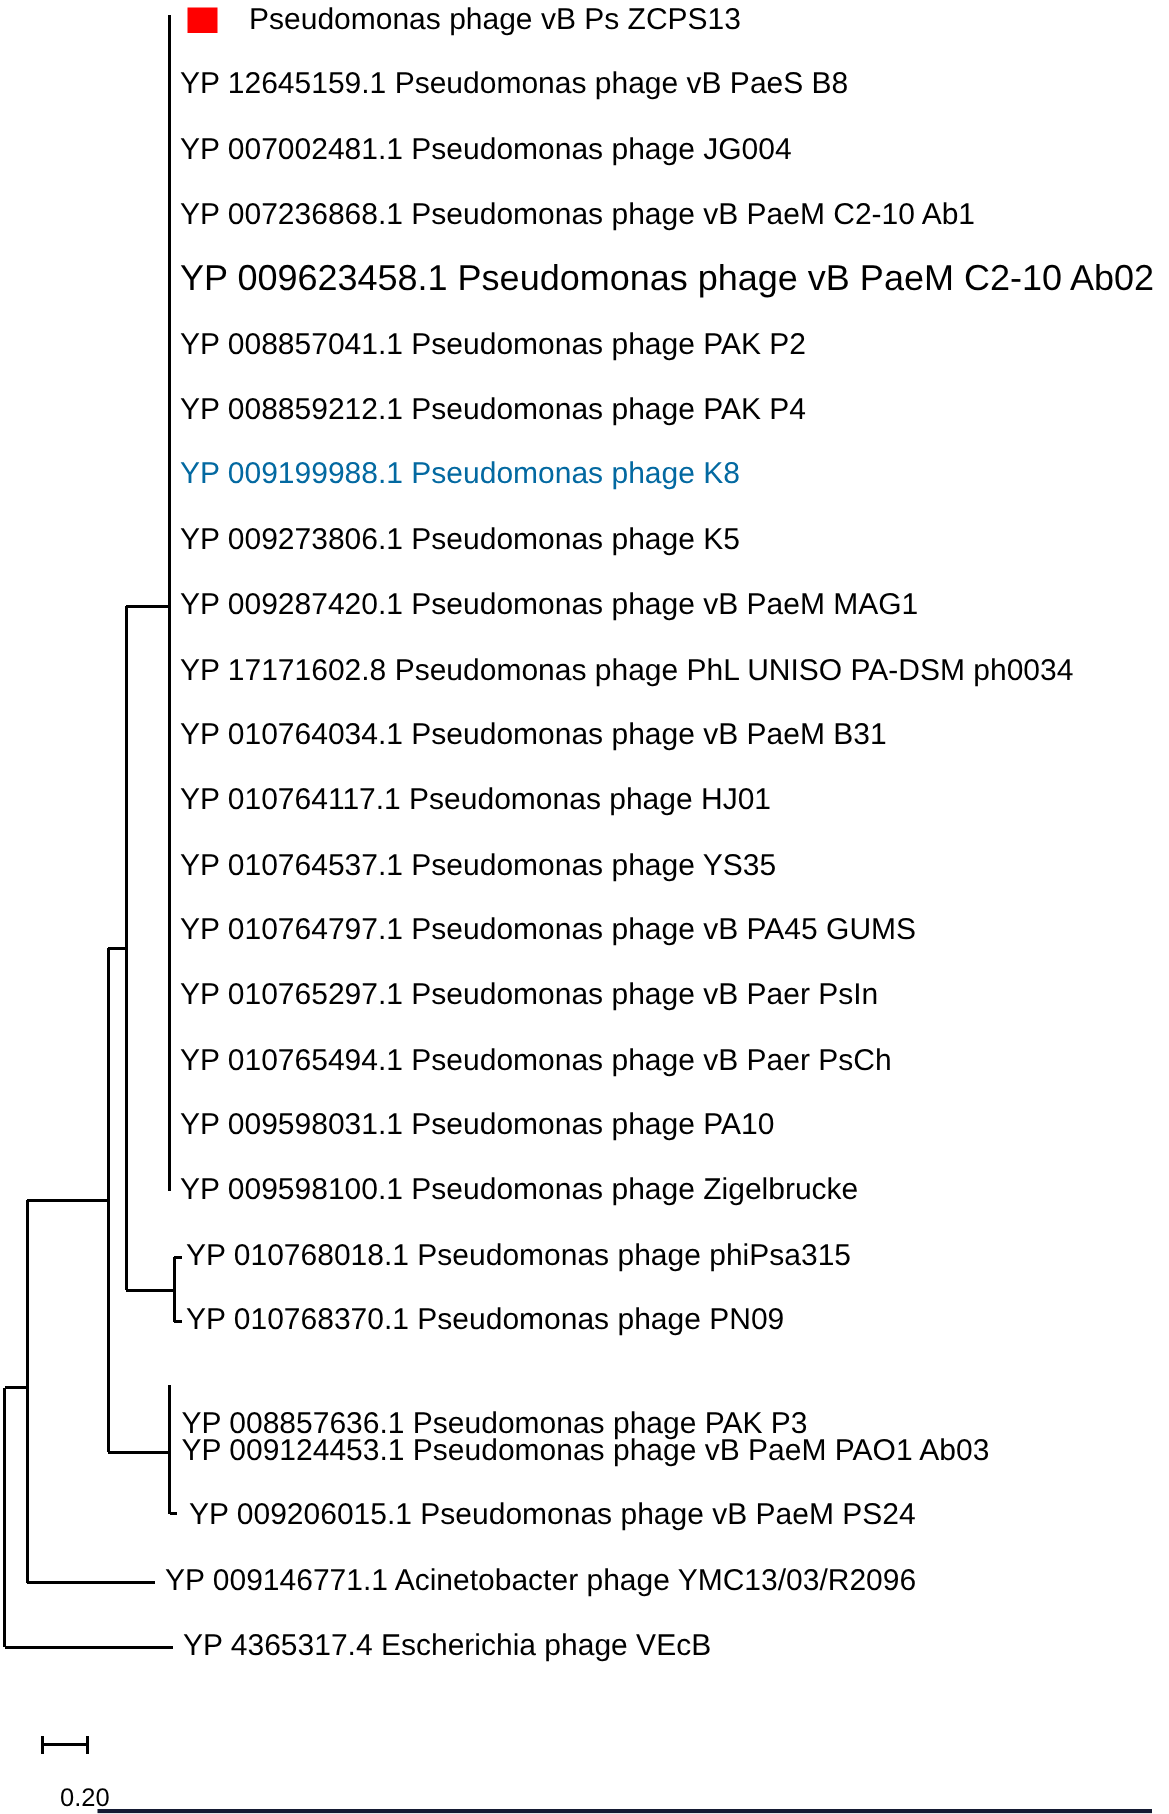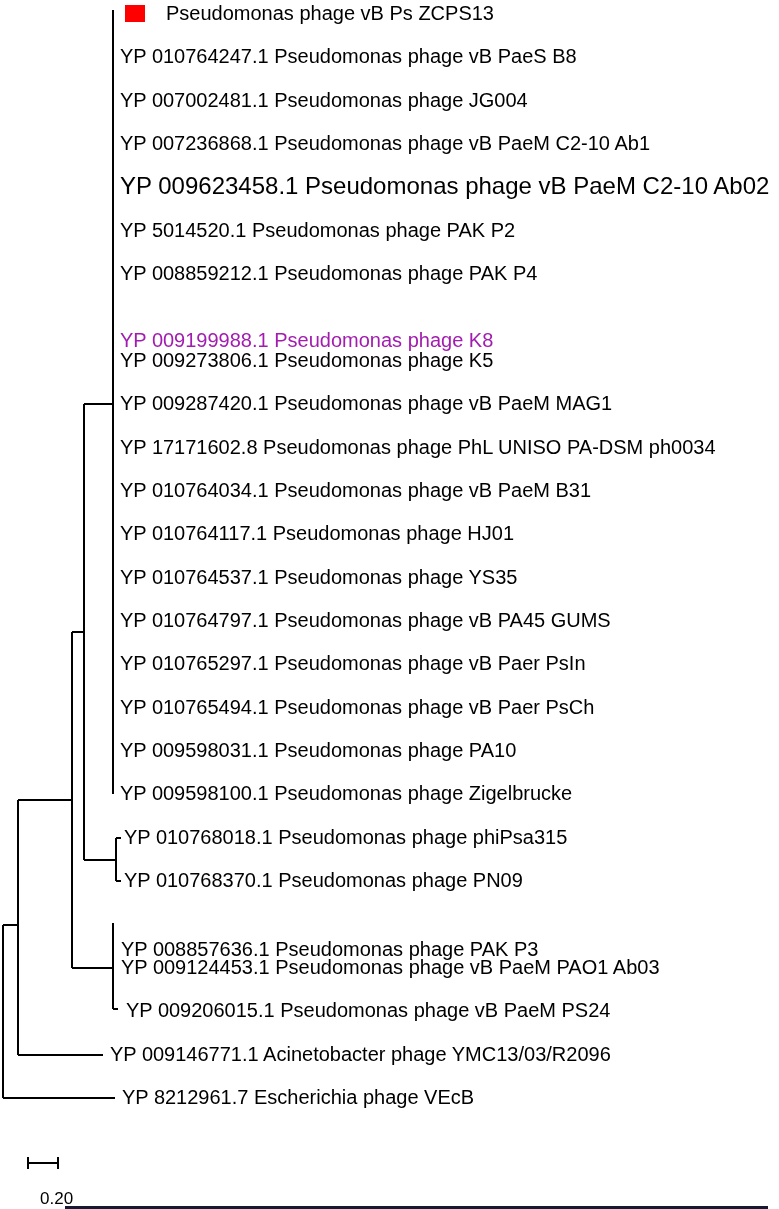--- a/index.html
+++ b/index.html
@@ -66,41 +66,41 @@
       <line x1="3" y1="925" x2="18" y2="925" stroke="#000000" stroke-width="2" shape-rendering="crispEdges"></line>
       <line x1="3" y1="925" x2="3" y2="1098" stroke="#000000" stroke-width="2" shape-rendering="crispEdges"></line>
       <line x1="3" y1="1098" x2="115" y2="1098" stroke="#000000" stroke-width="2" shape-rendering="crispEdges"></line>
       <line x1="28" y1="1163" x2="58" y2="1163" stroke="#000000" stroke-width="2" shape-rendering="crispEdges"></line>
       <line x1="28" y1="1157" x2="28" y2="1169" stroke="#000000" stroke-width="2" shape-rendering="crispEdges"></line>
       <line x1="58" y1="1157" x2="58" y2="1169" stroke="#000000" stroke-width="2" shape-rendering="crispEdges"></line>
     </svg>
   <div id="labels">
       <span class="query-marker" style="left: 125px; top: 5px; width: 20px; height: 17px; background: rgb(255, 0, 0);"></span>
       <div class="taxon-label" style="left: 166px; top: 14px; color: rgb(0, 0, 0); font-size: 20px;">Pseudomonas phage vB Ps ZCPS13</div>
-      <div class="taxon-label" style="left: 120px; top: 57px; color: rgb(0, 0, 0); font-size: 20px;">YP 010764247.1 Pseudomonas phage vB PaeS B8</div>
+      <div class="taxon-label" style="left: 120px; top: 57px; color: rgb(0, 0, 0); font-size: 20px;">YP 12645159.1 Pseudomonas phage vB PaeS B8</div>
       <div class="taxon-label" style="left: 120px; top: 101px; color: rgb(0, 0, 0); font-size: 20px;">YP 007002481.1 Pseudomonas phage JG004</div>
       <div class="taxon-label" style="left: 120px; top: 144px; color: rgb(0, 0, 0); font-size: 20px;">YP 007236868.1 Pseudomonas phage vB PaeM C2-10 Ab1</div>
       <div class="taxon-label" style="left: 120px; top: 187px; color: rgb(0, 0, 0); font-size: 24px;">YP 009623458.1 Pseudomonas phage vB PaeM C2-10 Ab02</div>
-      <div class="taxon-label" style="left: 120px; top: 231px; color: rgb(0, 0, 0); font-size: 20px;">YP 5014520.1 Pseudomonas phage PAK P2</div>
+      <div class="taxon-label" style="left: 120px; top: 231px; color: rgb(0, 0, 0); font-size: 20px;">YP 008857041.1 Pseudomonas phage PAK P2</div>
       <div class="taxon-label" style="left: 120px; top: 274px; color: rgb(0, 0, 0); font-size: 20px;">YP 008859212.1 Pseudomonas phage PAK P4</div>
-      <div class="taxon-label" style="left: 120px; top: 317px; color: #a21caf; font-size: 20px; margin-top: 24px;">YP 009199988.1 Pseudomonas phage K8</div>
+      <div class="taxon-label" style="left: 120px; top: 317px; color: #0369a1; font-size: 20px;">YP 009199988.1 Pseudomonas phage K8</div>
       <div class="taxon-label" style="left: 120px; top: 361px; color: rgb(0, 0, 0); font-size: 20px;">YP 009273806.1 Pseudomonas phage K5</div>
       <div class="taxon-label" style="left: 120px; top: 404px; color: rgb(0, 0, 0); font-size: 20px;">YP 009287420.1 Pseudomonas phage vB PaeM MAG1</div>
       <div class="taxon-label" style="left: 120px; top: 448px; color: rgb(0, 0, 0); font-size: 20px;">YP 17171602.8 Pseudomonas phage PhL UNISO PA-DSM ph0034</div>
       <div class="taxon-label" style="left: 120px; top: 491px; color: rgb(0, 0, 0); font-size: 20px;">YP 010764034.1 Pseudomonas phage vB PaeM B31</div>
       <div class="taxon-label" style="left: 120px; top: 534px; color: rgb(0, 0, 0); font-size: 20px;">YP 010764117.1 Pseudomonas phage HJ01</div>
       <div class="taxon-label" style="left: 120px; top: 578px; color: rgb(0, 0, 0); font-size: 20px;">YP 010764537.1 Pseudomonas phage YS35</div>
       <div class="taxon-label" style="left: 120px; top: 621px; color: rgb(0, 0, 0); font-size: 20px;">YP 010764797.1 Pseudomonas phage vB PA45 GUMS</div>
       <div class="taxon-label" style="left: 120px; top: 664px; color: rgb(0, 0, 0); font-size: 20px;">YP 010765297.1 Pseudomonas phage vB Paer PsIn</div>
       <div class="taxon-label" style="left: 120px; top: 708px; color: rgb(0, 0, 0); font-size: 20px;">YP 010765494.1 Pseudomonas phage vB Paer PsCh</div>
       <div class="taxon-label" style="left: 120px; top: 751px; color: rgb(0, 0, 0); font-size: 20px;">YP 009598031.1 Pseudomonas phage PA10</div>
       <div class="taxon-label" style="left: 120px; top: 794px; color: rgb(0, 0, 0); font-size: 20px;">YP 009598100.1 Pseudomonas phage Zigelbrucke</div>
       <div class="taxon-label" style="left: 124px; top: 838px; color: rgb(0, 0, 0); font-size: 20px;">YP 010768018.1 Pseudomonas phage phiPsa315</div>
       <div class="taxon-label" style="left: 124px; top: 881px; color: rgb(0, 0, 0); font-size: 20px;">YP 010768370.1 Pseudomonas phage PN09</div>
       <div class="taxon-label" style="left: 121px; top: 950px; color: rgb(0, 0, 0); font-size: 20px;">YP 008857636.1 Pseudomonas phage PAK P3</div>
       <div class="taxon-label" style="left: 121px; top: 968px; color: rgb(0, 0, 0); font-size: 20px;">YP 009124453.1 Pseudomonas phage vB PaeM PAO1 Ab03</div>
       <div class="taxon-label" style="left: 126px; top: 1011px; color: rgb(0, 0, 0); font-size: 20px;">YP 009206015.1 Pseudomonas phage vB PaeM PS24</div>
       <div class="taxon-label" style="left: 110px; top: 1055px; color: rgb(0, 0, 0); font-size: 20px;">YP 009146771.1 Acinetobacter phage YMC13/03/R2096</div>
-      <div class="taxon-label" style="left: 122px; top: 1098px; color: rgb(0, 0, 0); font-size: 20px;">YP 8212961.7 Escherichia phage VEcB</div>
+      <div class="taxon-label" style="left: 122px; top: 1098px; color: rgb(0, 0, 0); font-size: 20px;">YP 4365317.4 Escherichia phage VEcB</div>
     </div>
   <div id="scalebar-label" style="left: 30px; top: 1199px; margin-left: 10px;">0.20</div>
   <div id="bottom-bar" style="left: 65px; top: 1206px; width: 703px; height: 3px; background: rgb(20, 26, 51);"></div>
 </div>
 
 </body></html>

